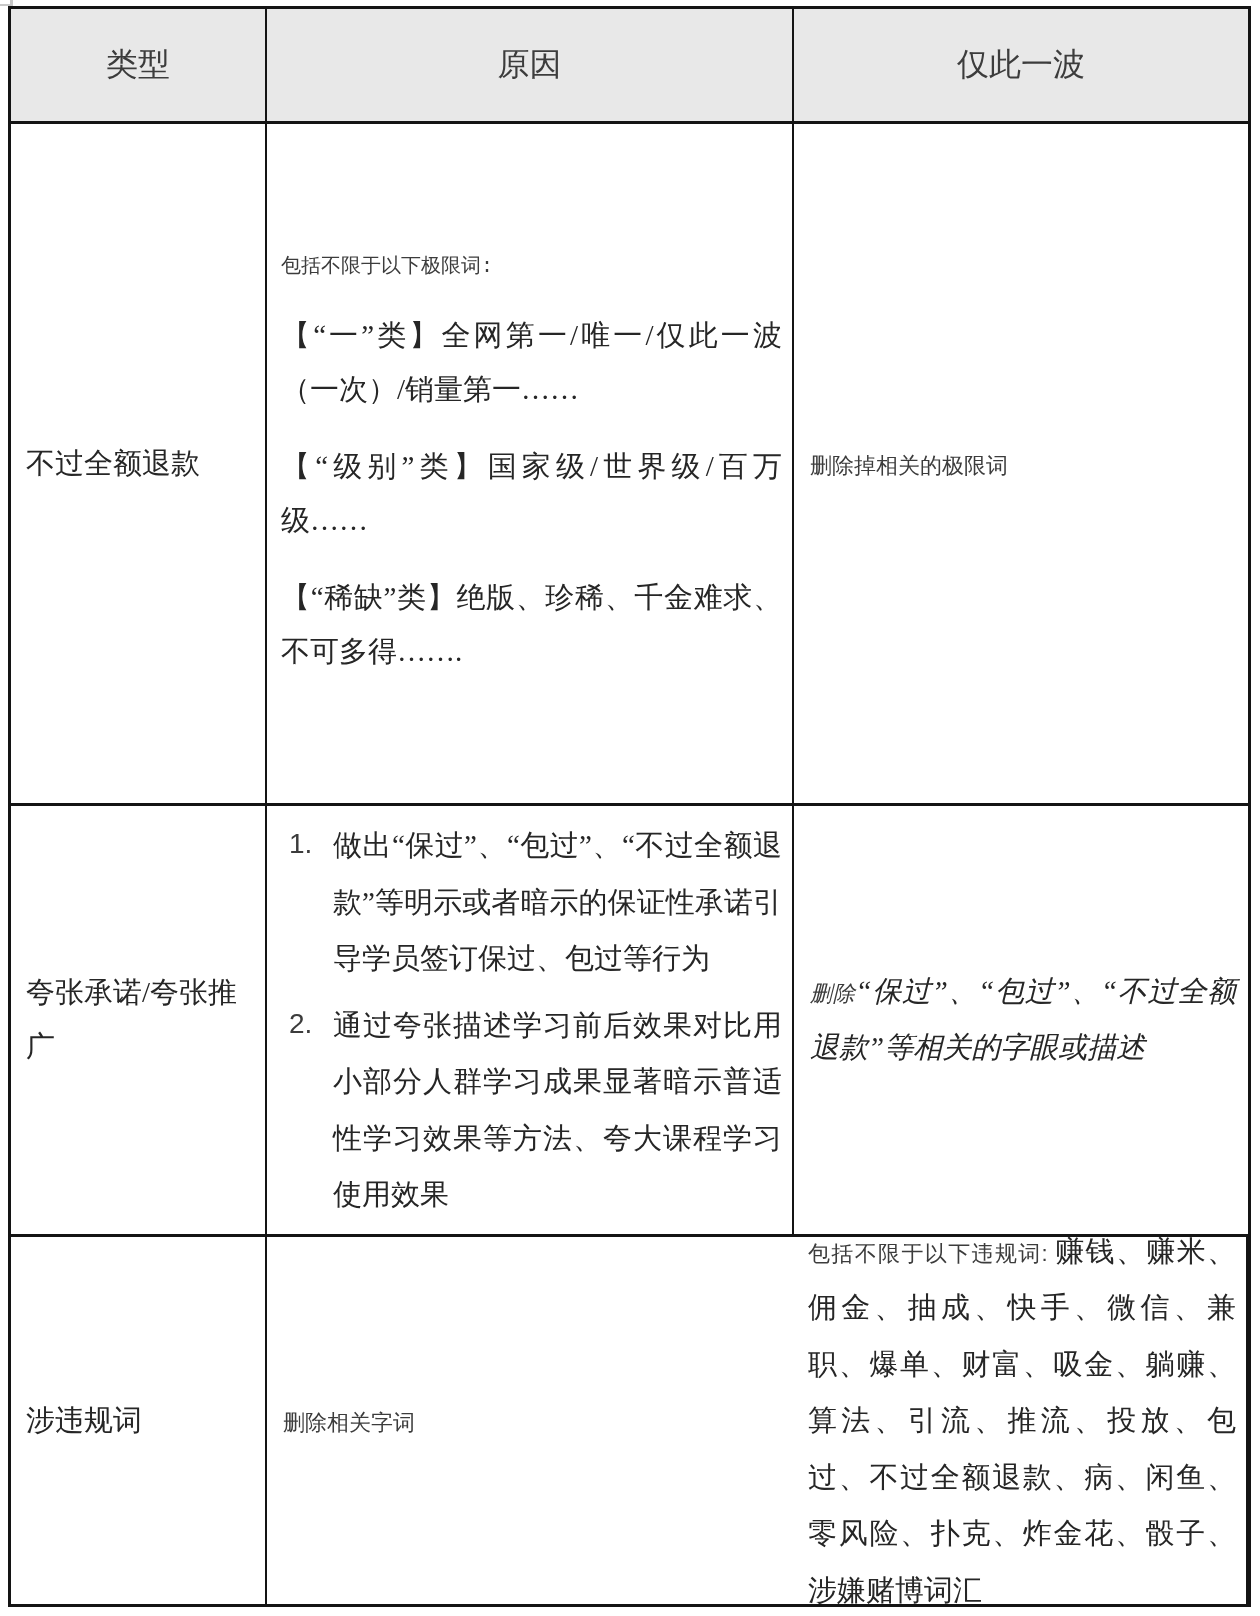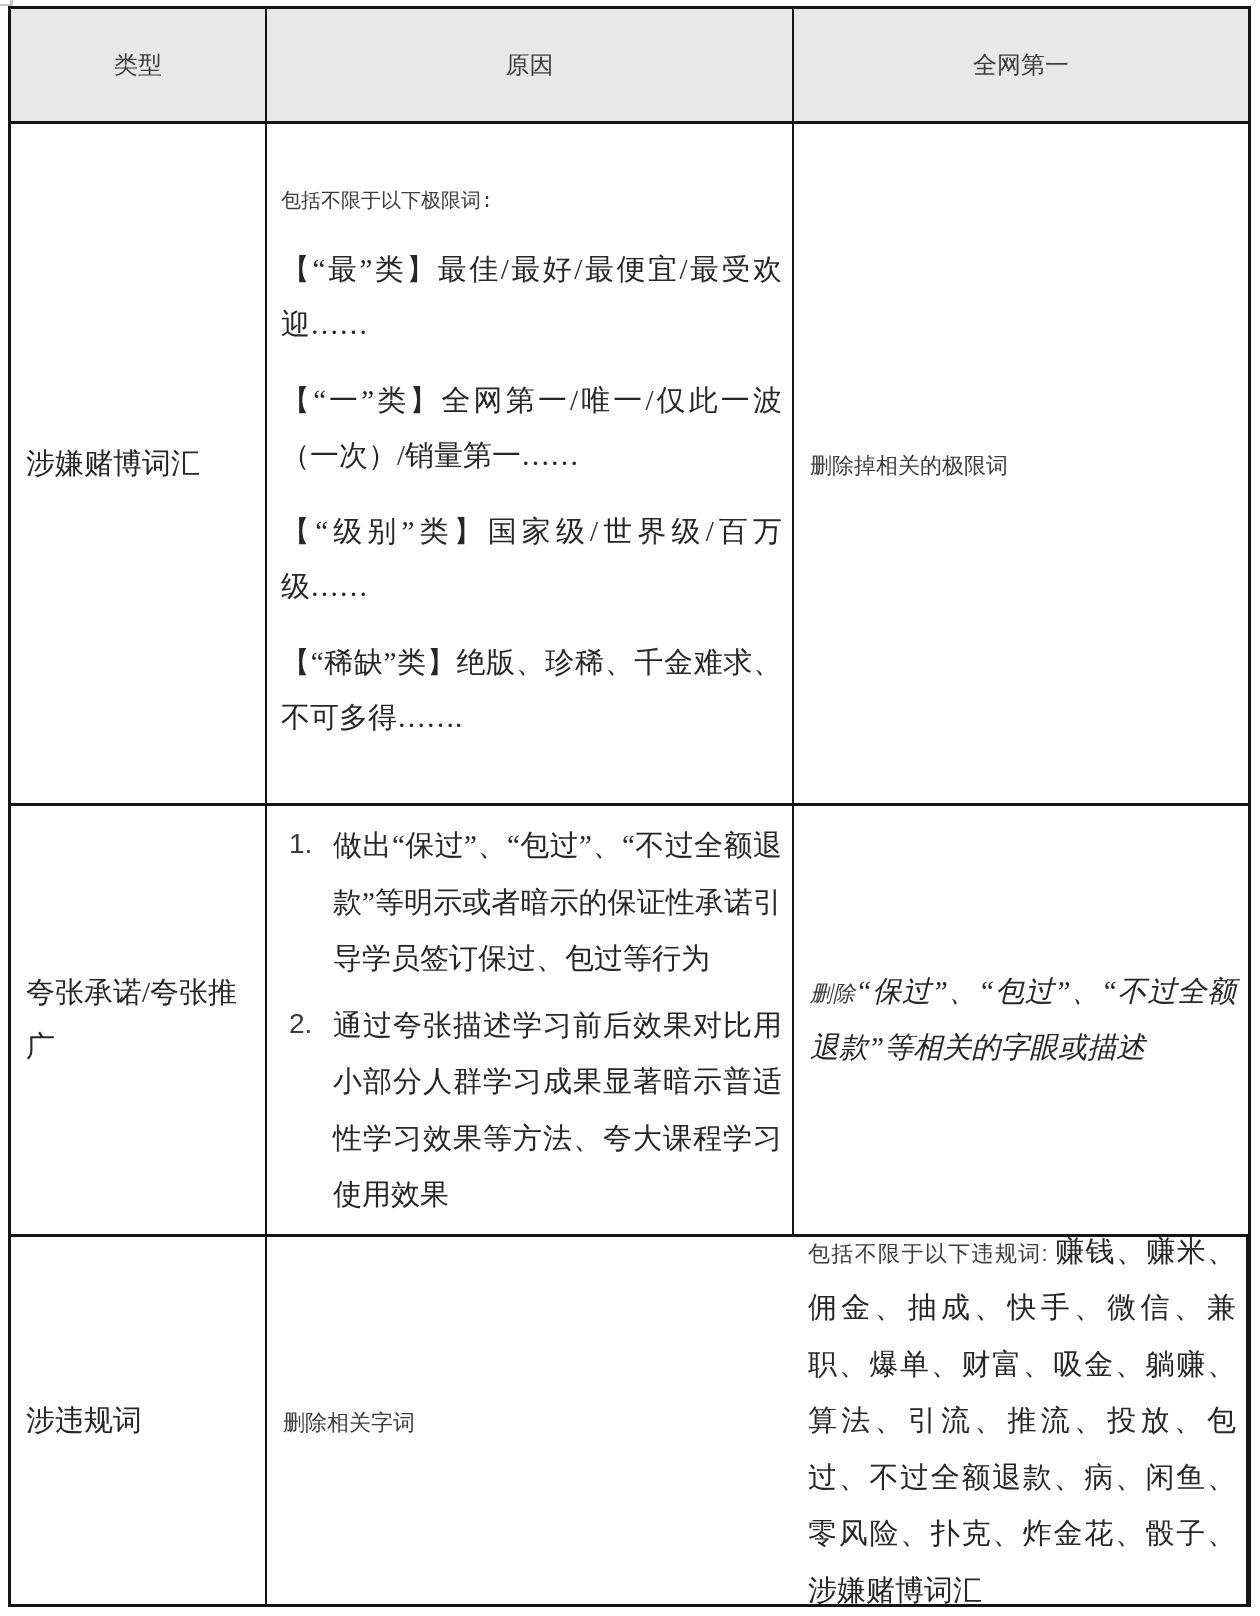--- a/index.html
+++ b/index.html
@@ -23,21 +23,21 @@
     border-right:2px solid #141414;
     border-bottom:3px solid #141414;
     display:flex;flex-direction:column;justify-content:center;
     overflow:hidden;
   }
   .last-col{border-right:none;}
   .last-row{border-bottom:none;}
 
   .header-cell{
     background:#e8e8e8;align-items:center;
-    font-size:24px;color:#3c3c3c;
+    font-size:32px;color:#3c3c3c;
     font-family:"Liberation Sans", sans-serif;
   }
 
   .type-cell{
     padding:0 8px 0 15px;
     font-family:"Liberation Serif", serif;
     font-size:29px;color:#262626;line-height:1.85;
   }
 
   .reason-cell{padding:20px 10px 20px 14px;}
@@ -74,29 +74,28 @@
 
 <div class="doc-table">
 
   <div class="cell header-cell">
     <span>类型</span>
   </div>
   <div class="cell header-cell">
     <span>原因</span>
   </div>
   <div class="cell header-cell last-col">
-    <span>全网第一</span>
+    <span>仅此一波</span>
   </div>
 
   <div class="cell type-cell">
-    <span>涉嫌赌博词汇</span>
+    <span>不过全额退款</span>
   </div>
   <div class="cell reason-cell">
     <p class="p-sans">包括不限于以下极限词:</p>
-    <p class="p-serif">【“最”类】最佳/最好/最便宜/最受欢迎……</p>
     <p class="p-serif">【“一”类】全网第一/唯一/仅此一波（一次）/销量第一……</p>
     <p class="p-serif">【“级别”类】国家级/世界级/百万级……</p>
     <p class="p-serif">【“稀缺”类】绝版、珍稀、千金难求、不可多得…….</p>
   </div>
   <div class="cell suggestion-cell last-col">
     <div><span class="seg-sans">删除掉相关的极限词</span></div>
   </div>
 
   <div class="cell type-cell">
     <span>夸张承诺/夸张推广</span>

